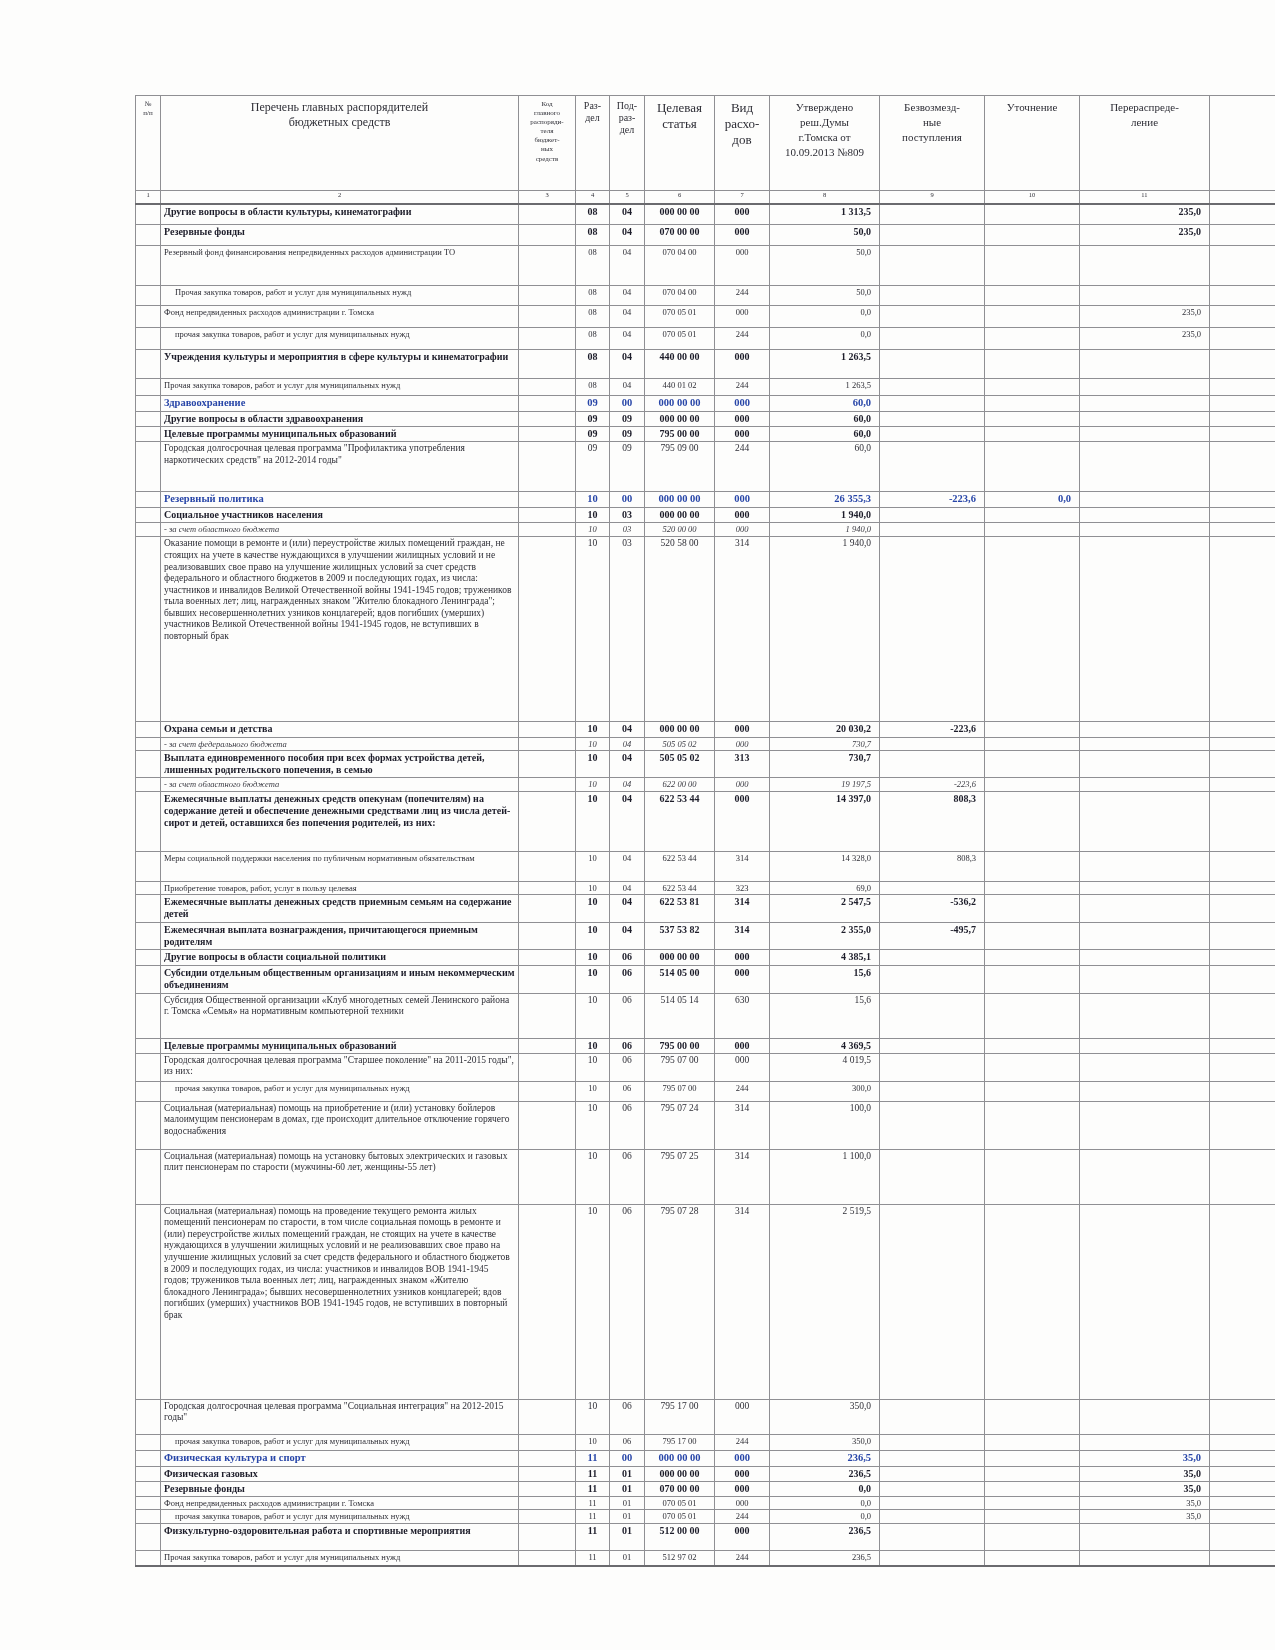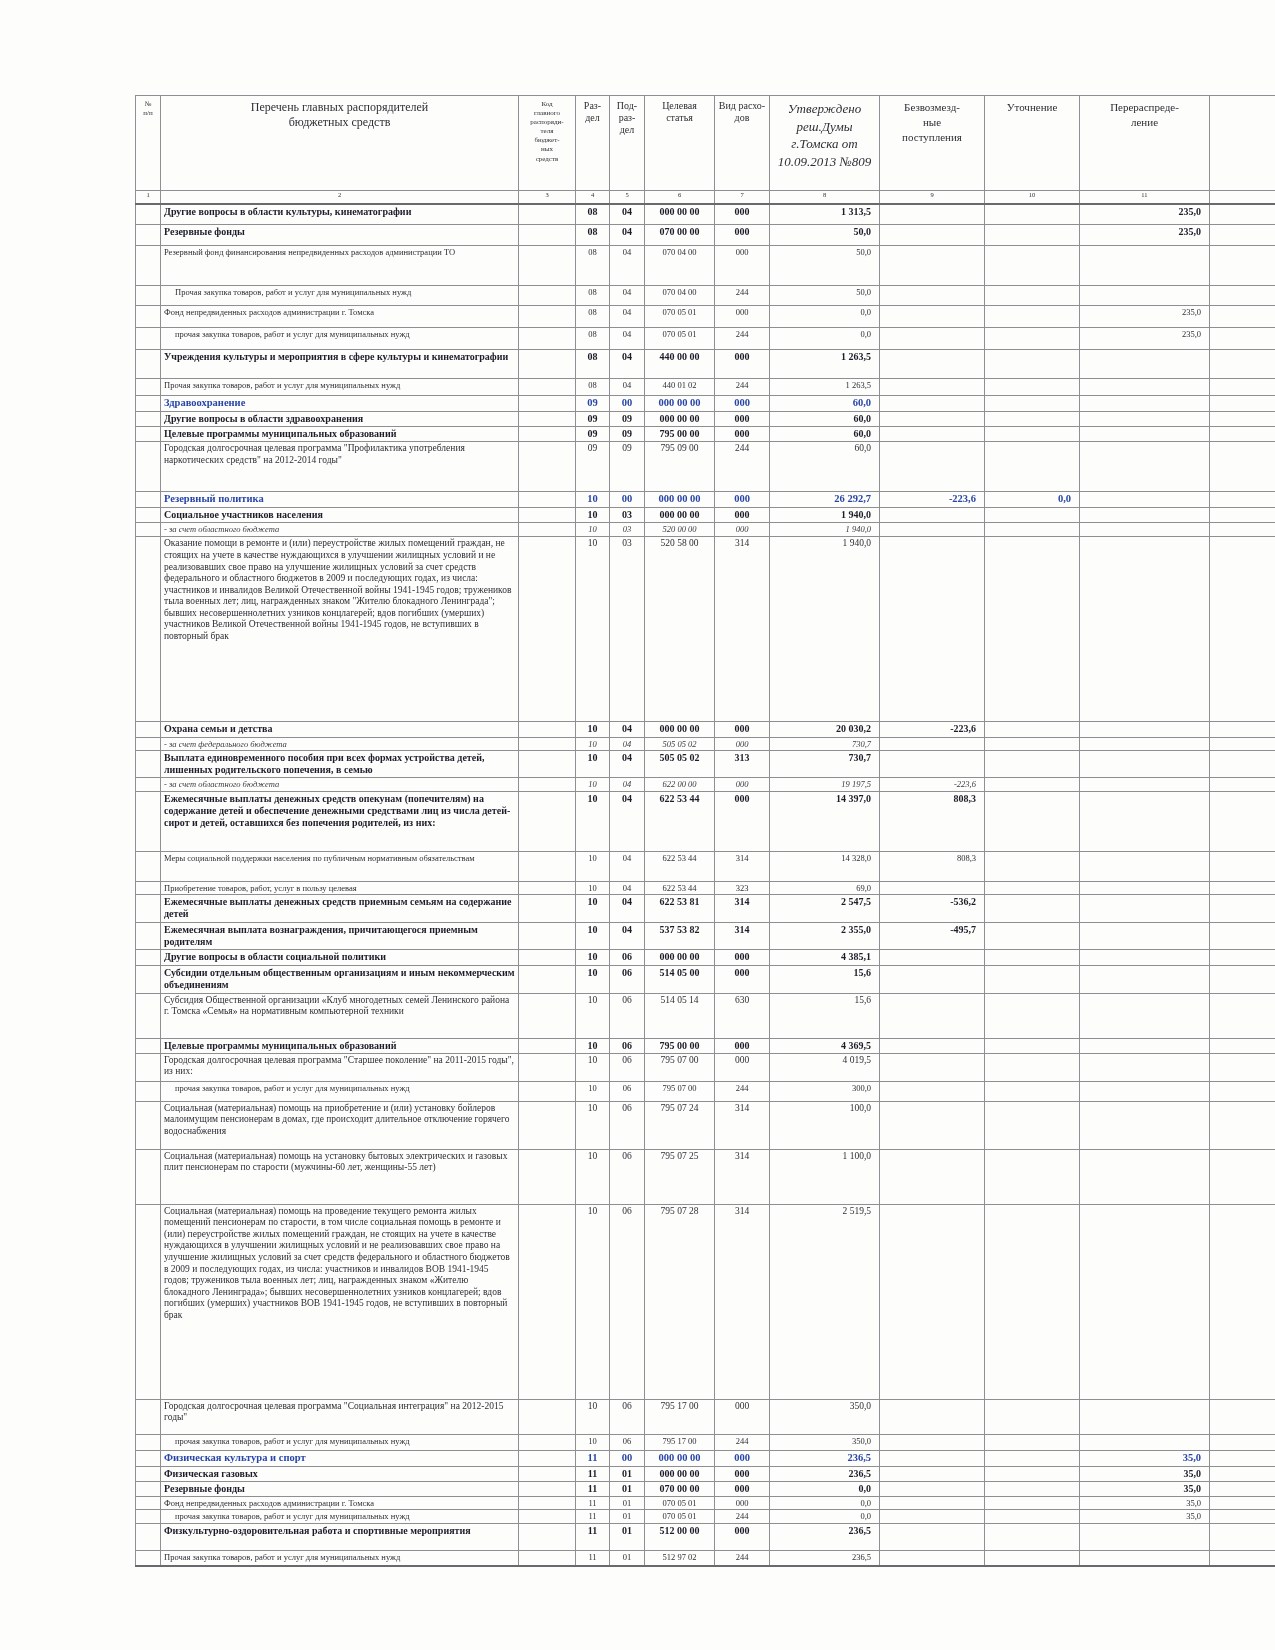--- a/index.html
+++ b/index.html
@@ -21,22 +21,22 @@
   col.c-rd{width:34px} col.c-pr{width:35px} col.c-cs{width:70px}
   col.c-vr{width:55px} col.c-utv{width:110px} col.c-bez{width:105px}
   col.c-ut{width:95px} col.c-per{width:130px} col.c-cut{width:78px}
 
   thead tr.head-main { height:95px; }
   thead tr.head-main th { font-weight:normal; text-align:center; white-space:pre-line; padding-top:4px; }
   th.h-num  { font-size:7px; }
   th.h-name { font-size:12px; }
   th.h-kod  { font-size:7px; line-height:1.3; }
   th.h-rd, th.h-pr { font-size:10px; }
-  th.h-cs, th.h-vr { font-size:10px; }
-  th.h-utv { font-size:13px; padding-top:12px; line-height:1.35;font-style:italic; }
+  th.h-cs, th.h-vr { font-size:13px; }
+  th.h-utv { font-size:11px; padding-top:12px; line-height:1.35; }
   th.h-bez, th.h-ut, th.h-per { font-size:11px; padding-top:12px; line-height:1.35; }
   thead tr.head-nums { height:13px; }
   thead tr.head-nums th { font-size:6.5px; font-weight:normal; text-align:center; padding:0; border-bottom:2px solid #6a6a6e; }
 
   td.c-name { text-align:left; }
   td.c-rd, td.c-pr, td.c-cs, td.c-vr { text-align:center; }
   td.c-amt { text-align:right; padding-right:8px; }
   td.c-cut { border-right:none; }
 
   tr.bold td { font-weight:bold; color:#1d1d2a; font-size:10px; }
@@ -285,21 +285,21 @@
     <td class="c-cut"></td>
   </tr>
         <tr class="bold blue" style="height: 15px;">
     <td class="c-num"></td>
     <td class="c-name">Резервный политика</td>
     <td class="c-kod"></td>
     <td class="c-rd">10</td>
     <td class="c-pr">00</td>
     <td class="c-cs">000 00 00</td>
     <td class="c-vr">000</td>
-    <td class="c-amt">26 292,7</td>
+    <td class="c-amt">26 355,3</td>
     <td class="c-amt">-223,6</td>
     <td class="c-amt">0,0</td>
     <td class="c-amt"></td>
     <td class="c-cut"></td>
   </tr>
         <tr class="bold" style="height: 14px;">
     <td class="c-num"></td>
     <td class="c-name">Социальное участников населения</td>
     <td class="c-kod"></td>
     <td class="c-rd">10</td>

